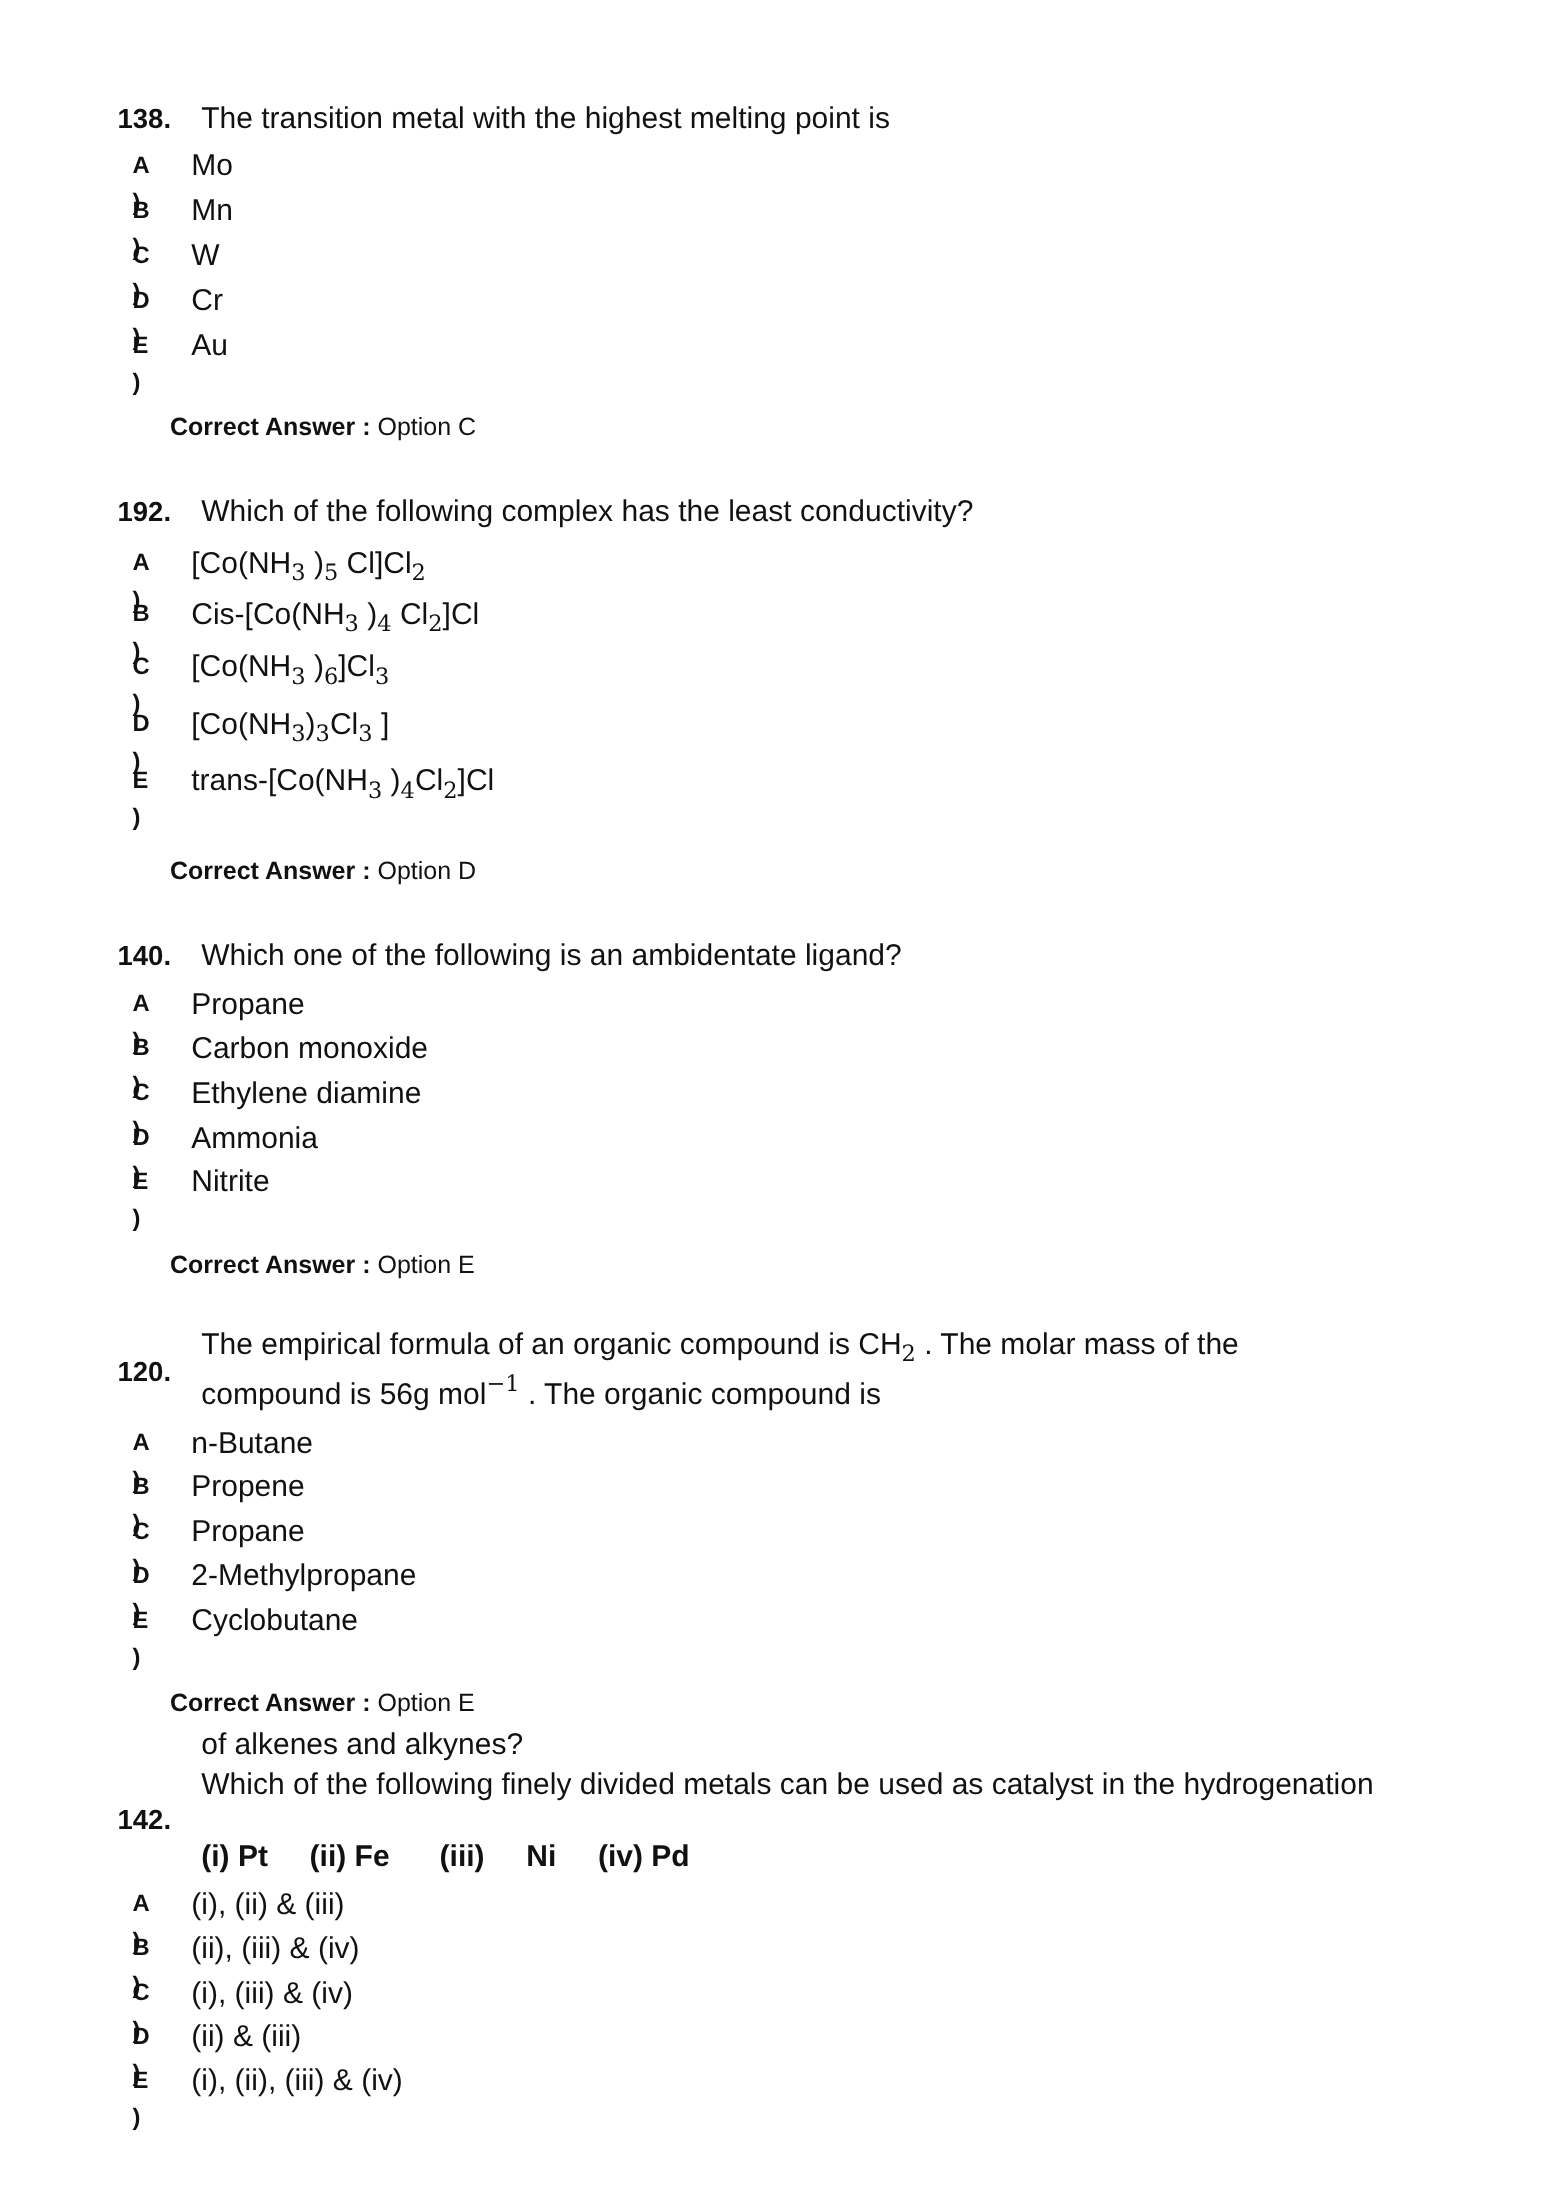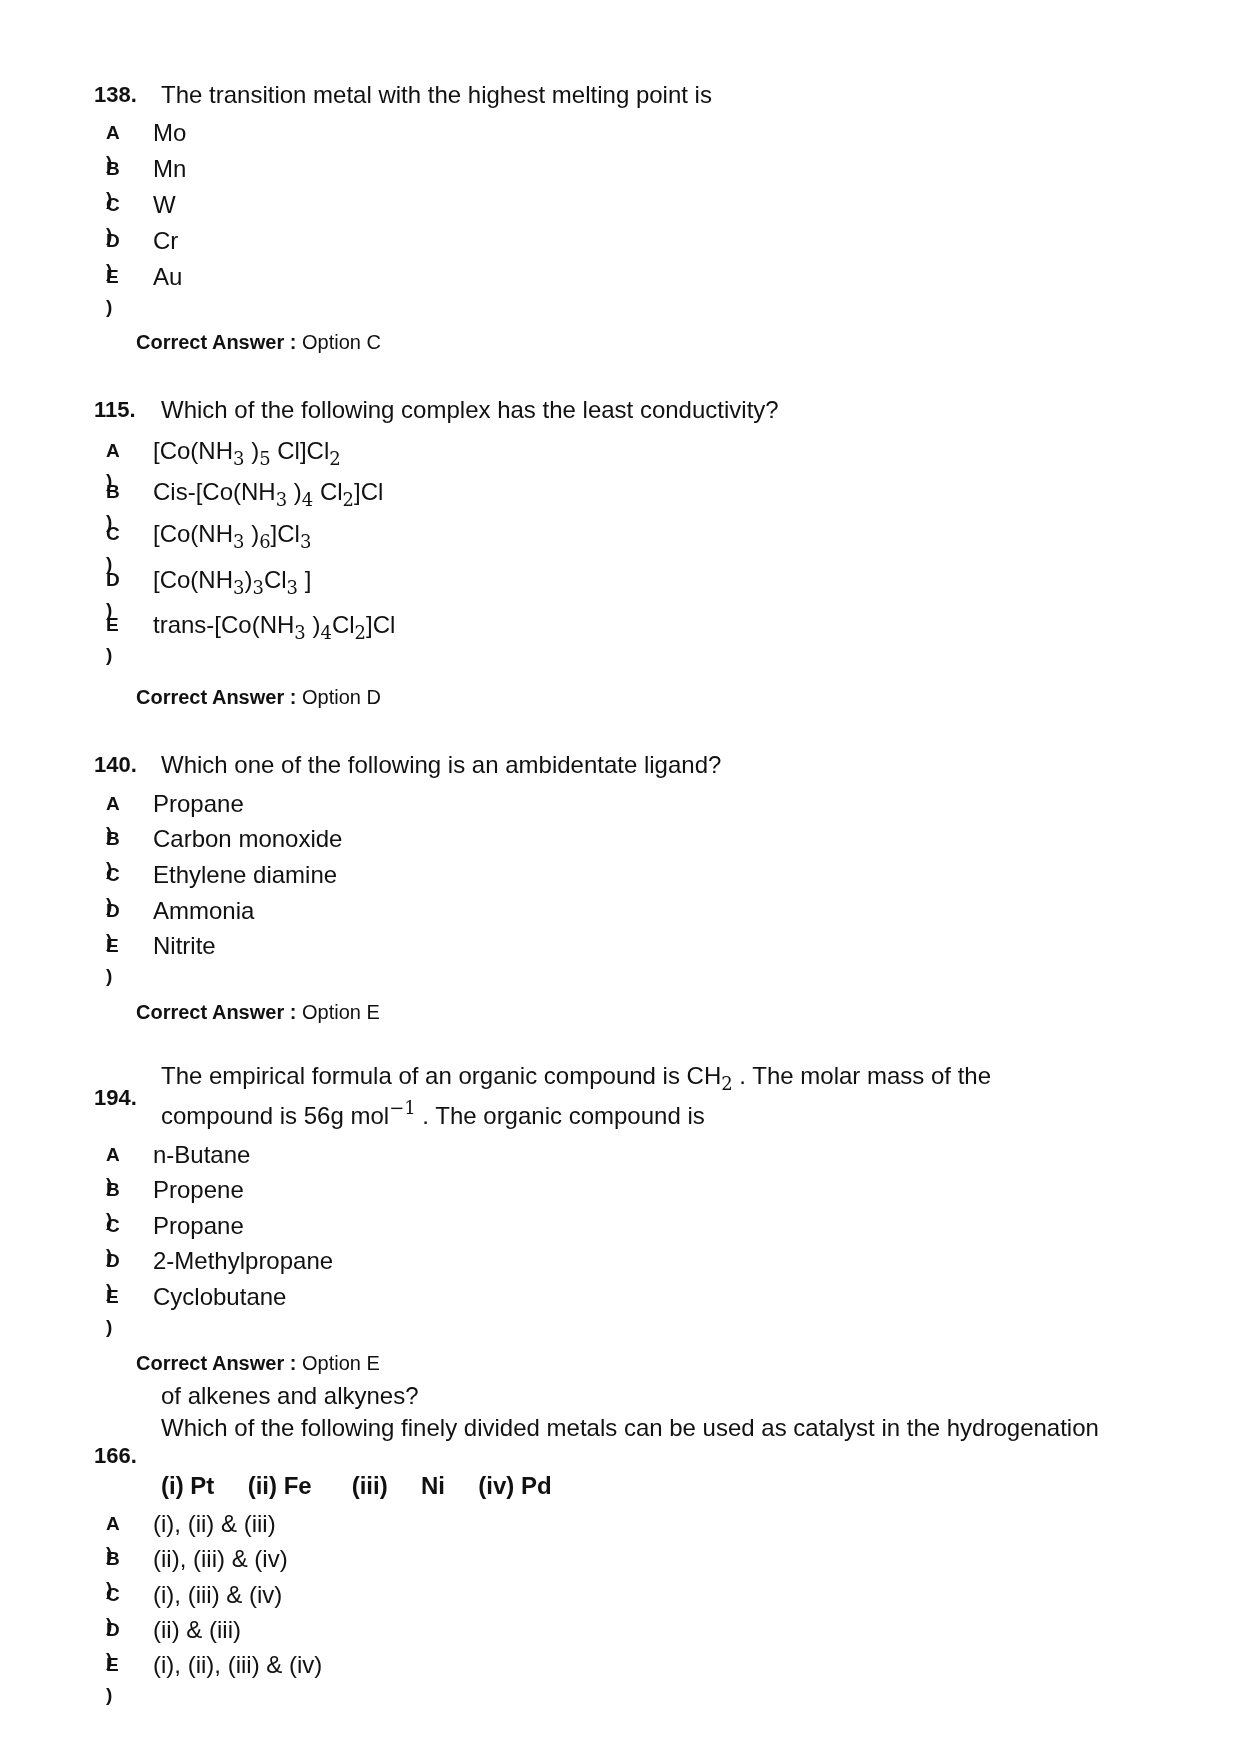--- a/index.html
+++ b/index.html
@@ -42,21 +42,21 @@
     <span class="opt-letter">E )</span>
     <span class="opt-text">Au</span>
   </div>
   <div class="answer" style="top:330px">
     <b>Correct Answer :</b>
     <span>Option C</span>
   </div>
 </div>
 
 <div class="q">
-  <div class="qnum" style="top:395px">115.</div>
+  <div class="qnum" style="top:395px">192.</div>
   <div class="qtext" style="top:396px">Which of the following complex has the least conductivity?</div>
 
   <div class="opt" style="top:436px">
     <span class="opt-letter">A )</span>
     <span class="opt-text"><span>[Co(NH</span><sub>3</sub><span> )</span><sub>5</sub><span> Cl]Cl</span><sub>2</sub><span></span></span>
   </div>
   <div class="opt" style="top:477px">
     <span class="opt-letter">B )</span>
     <span class="opt-text"><span>Cis-[Co(NH</span><sub>3</sub><span> )</span><sub>4</sub><span> Cl</span><sub>2</sub><span>]Cl</span></span>
   </div>
@@ -101,21 +101,21 @@
     <span class="opt-letter">E )</span>
     <span class="opt-text">Nitrite</span>
   </div>
   <div class="answer" style="top:1000px">
     <b>Correct Answer :</b>
     <span>Option E</span>
   </div>
 </div>
 
 <div class="q">
-  <div class="qnum" style="top:1083px">194.</div>
+  <div class="qnum" style="top:1083px">120.</div>
   <div class="qtext" style="top:1062px"><span>The empirical formula of an organic compound is CH</span><sub>2</sub><span> . The molar mass of the</span></div>
   <div class="qtext" style="top:1102px"><span>compound is 56g mol</span><sup>−1</sup><span> . The organic compound is</span></div>
   <div class="opt" style="top:1140px">
     <span class="opt-letter">A )</span>
     <span class="opt-text">n-Butane</span>
   </div>
   <div class="opt" style="top:1175px">
     <span class="opt-letter">B )</span>
     <span class="opt-text">Propene</span>
   </div>
@@ -131,21 +131,21 @@
     <span class="opt-letter">E )</span>
     <span class="opt-text">Cyclobutane</span>
   </div>
   <div class="answer" style="top:1351px">
     <b>Correct Answer :</b>
     <span>Option E</span>
   </div>
 </div>
 
 <div class="q">
-  <div class="qnum" style="top:1441px">166.</div>
+  <div class="qnum" style="top:1441px">142.</div>
   <div class="qtext" style="top:1414px">Which of the following finely divided metals can be used as catalyst in the hydrogenation</div>
   <div class="qtext" style="top:1382px">of alkenes and alkynes?</div>
   <div class="qtext" style="top:1472px; white-space: pre; font-weight: bold;">(i) Pt     (ii) Fe      (iii)     Ni     (iv) Pd</div>
   <div class="opt" style="top:1509px">
     <span class="opt-letter">A )</span>
     <span class="opt-text">(i), (ii) &amp; (iii)</span>
   </div>
   <div class="opt" style="top:1544px">
     <span class="opt-letter">B )</span>
     <span class="opt-text">(ii), (iii) &amp; (iv)</span>

